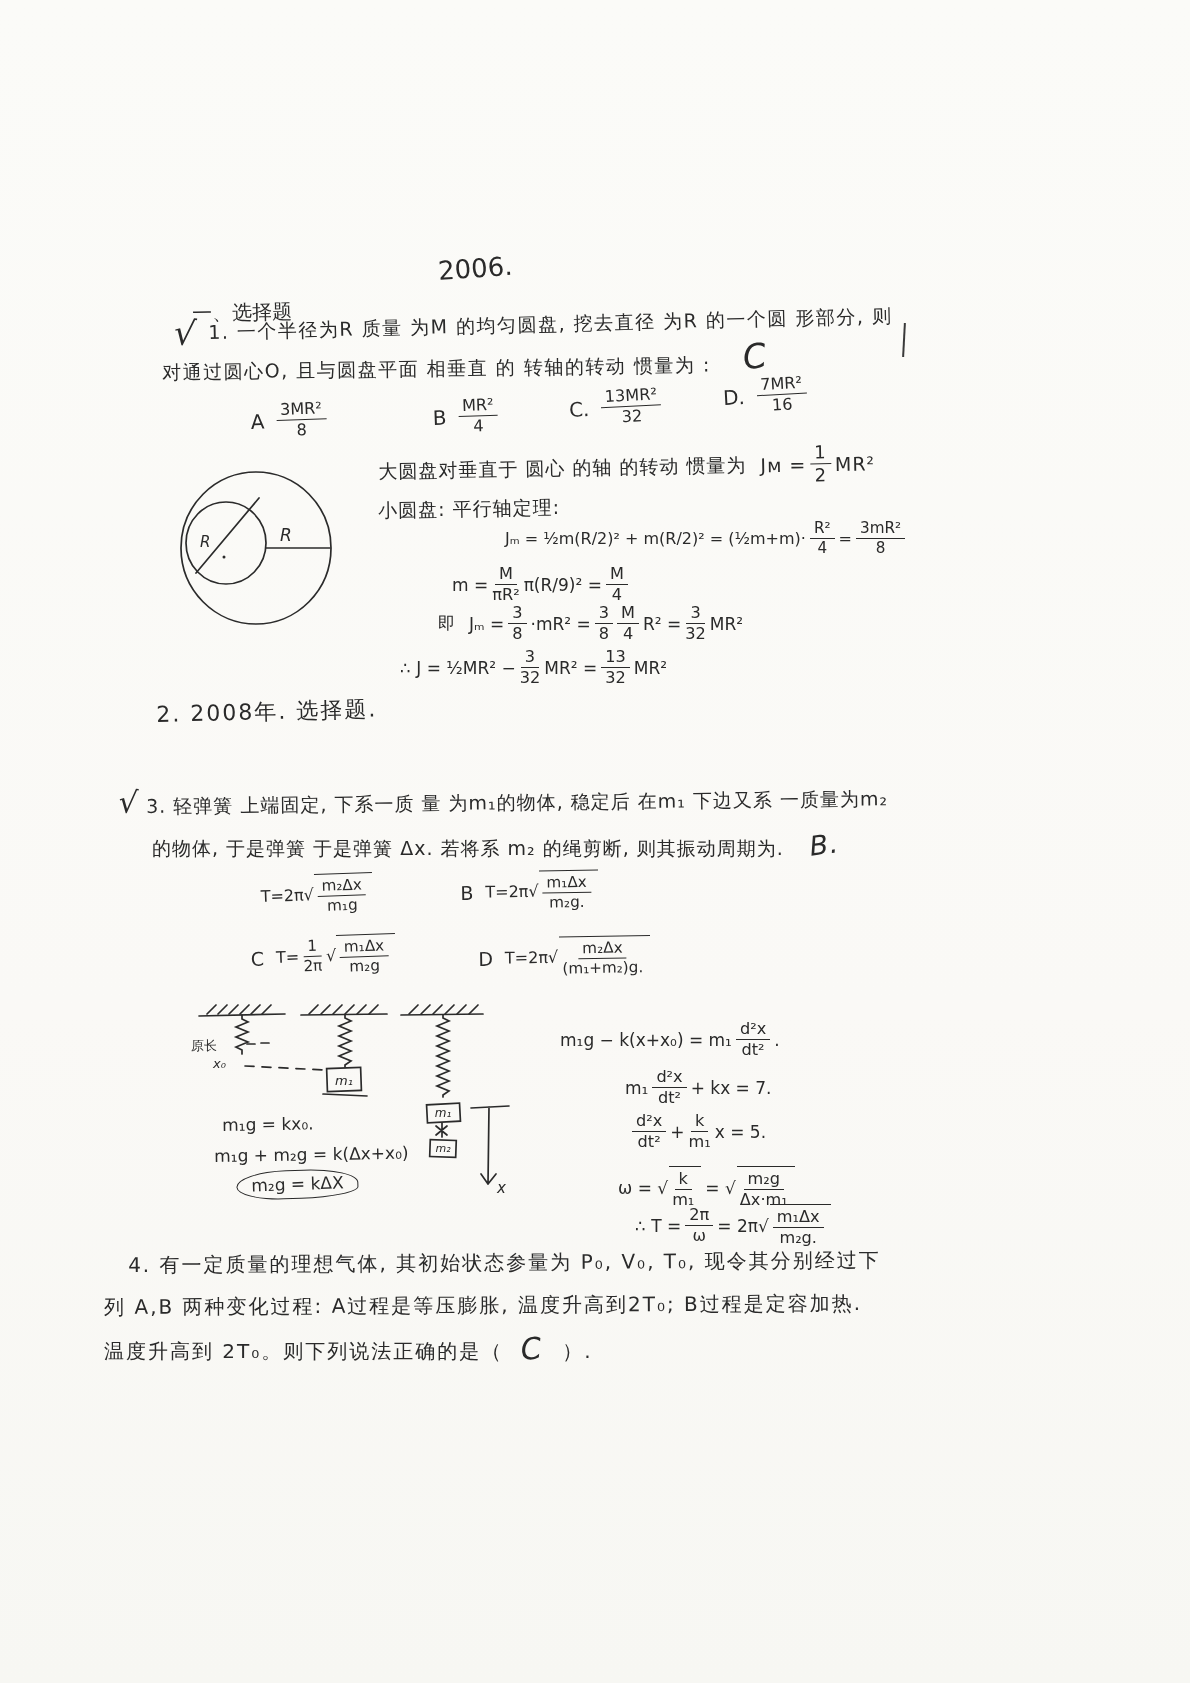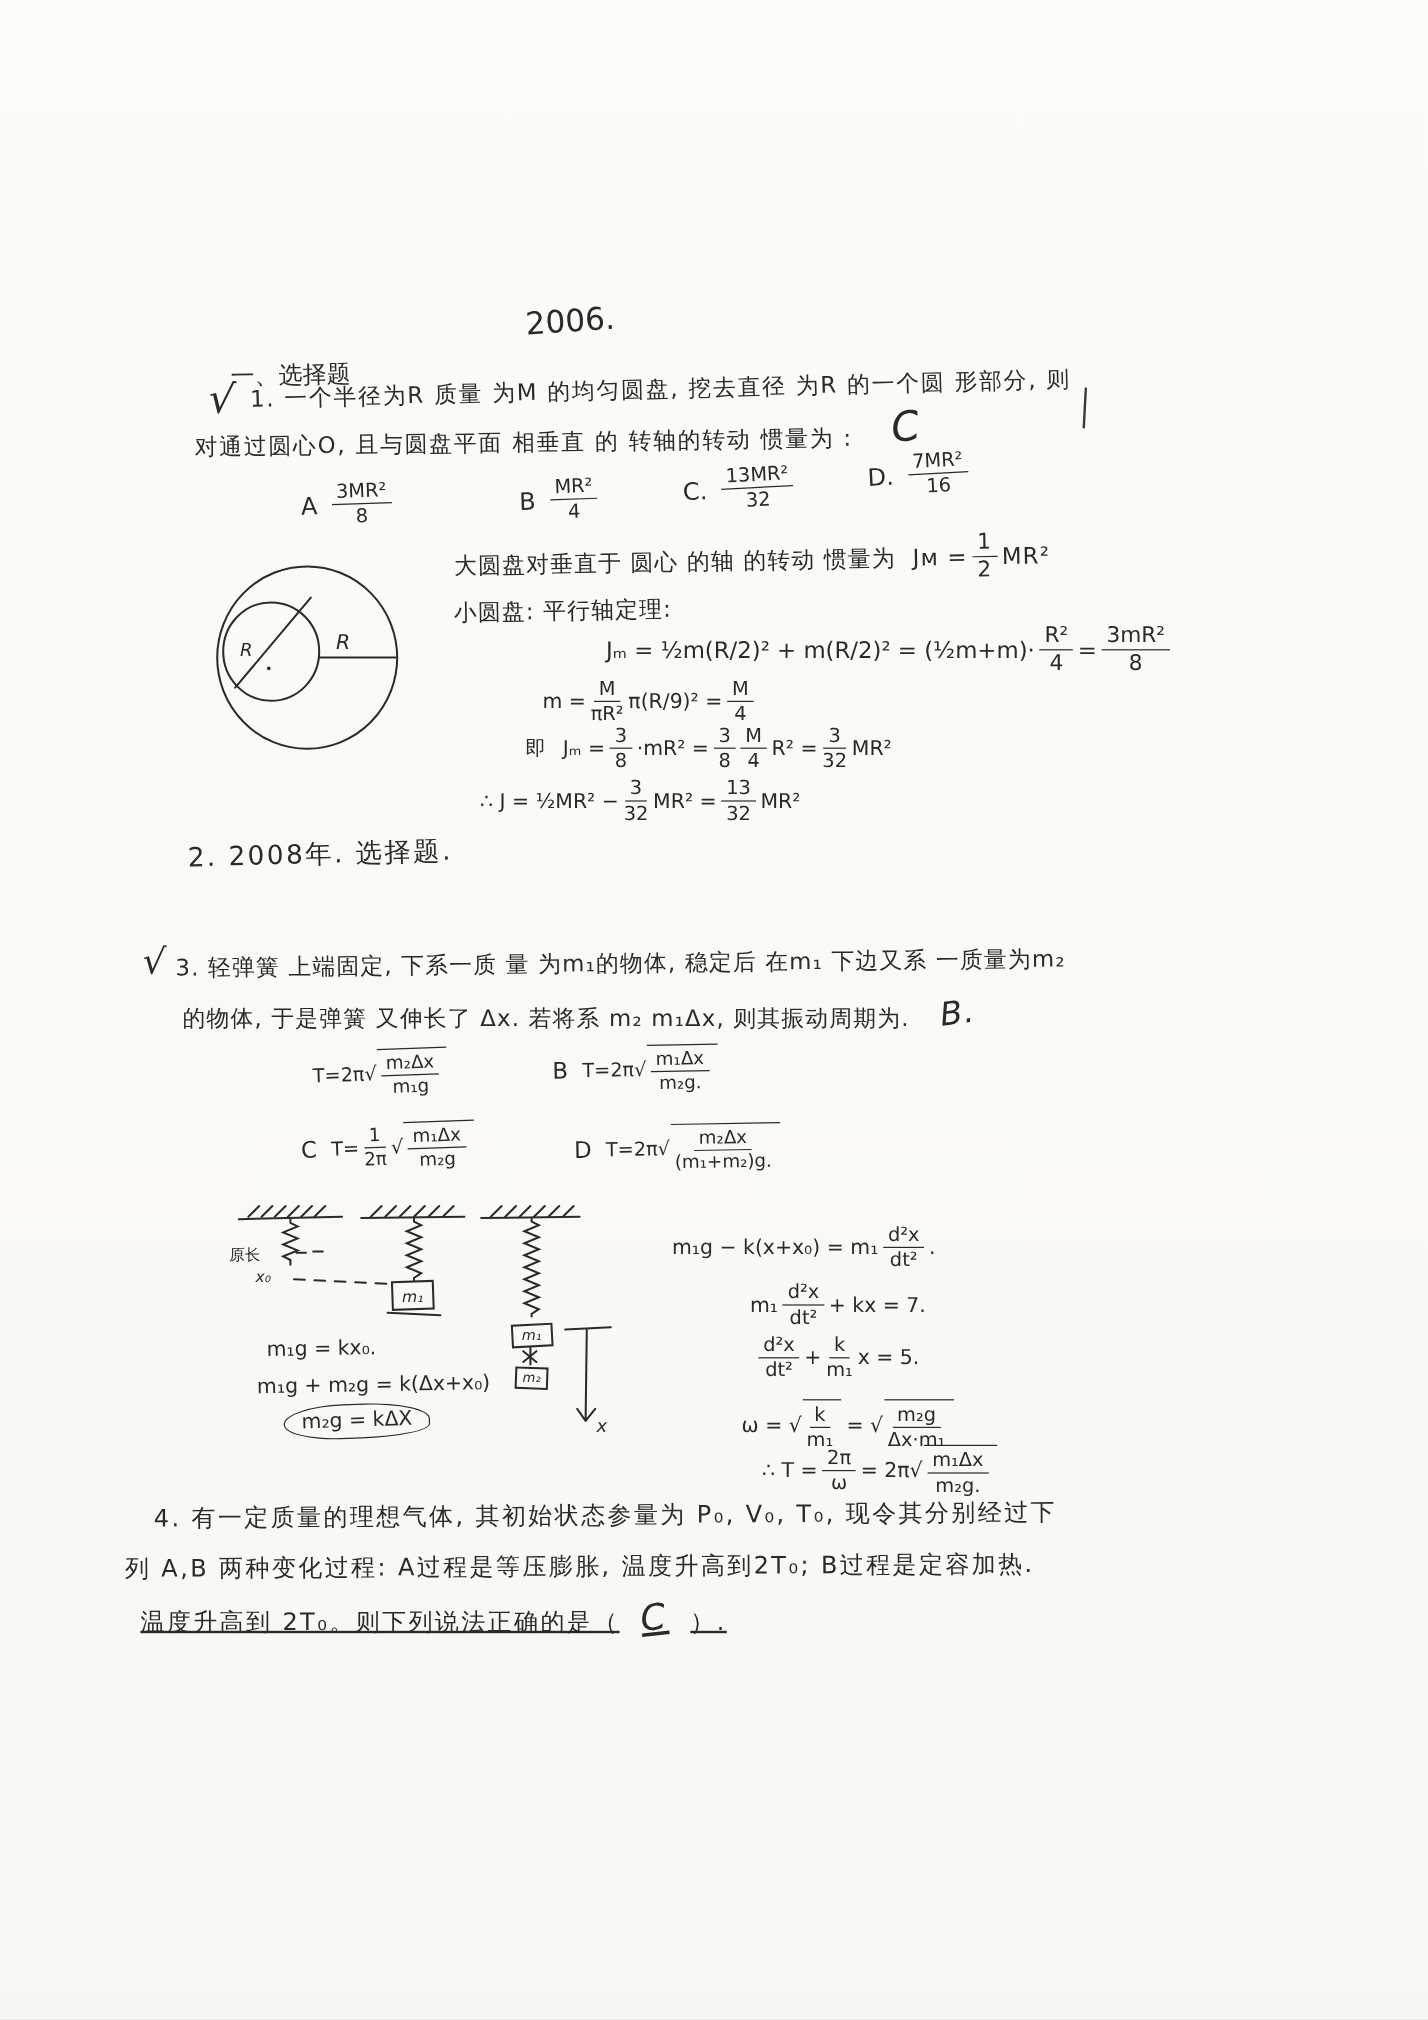--- a/index.html
+++ b/index.html
@@ -84,21 +84,21 @@
     <ellipse cx="56" cy="78" rx="40" ry="41"></ellipse>
     <path d="M26,108 L89,33"></path>
     <path d="M96,83 L160,83"></path>
     <circle cx="54" cy="92" r="1.5" style="fill:#2b2b2b"></circle>
     <text x="30" y="82" font-size="15" font-style="italic">R</text>
     <text x="110" y="76" font-size="17" font-style="italic">R</text>
   </svg>
 
   <div class="t" style="left:378px;top:498px;font-size:19px;letter-spacing:1px;transform:rotate(-1deg);">小圆盘: 平行轴定理:</div>
 
-  <div class="eq" style="left:505px;top:520px;font-size:19px;">
+  <div class="eq" style="left:505px;top:520px;font-size:16px;">
     <span>Jₘ = ½m(R/2)² + m(R/2)² = (½m+m)·</span>
     <span class="frac">
       <span class="num">R²</span>
       <span class="den">4</span>
     </span>
     <span>=</span>
     <span class="frac">
       <span class="num">3mR²</span>
       <span class="den">8</span>
     </span>
@@ -153,21 +153,21 @@
       <span class="den">32</span>
     </span>
     <span>MR²</span>
   </div>
 
   <div class="t" style="left:156px;top:700px;font-size:22px;letter-spacing:2px;transform:rotate(-1.5deg);">2. 2008年. 选择题.</div>
 
   <div class="t chk" style="left:120px;top:784px;font-size:30px;transform:rotate(4deg);">√</div>
   <div class="t" style="left:146px;top:794px;font-size:19px;letter-spacing:1px;transform:rotate(-0.6deg);">3. 轻弹簧 上端固定,  下系一质 量 为m₁的物体, 稳定后 在m₁ 下边又系 一质量为m₂</div>
   <div class="eq" style="left:152px;top:833px;font-size:19px;letter-spacing:1px;">
-    <span>的物体, 于是弹簧 又伸长了 Δx. 若将系 m₂ m₁Δx, 则其振动周期为.</span>
+    <span>的物体, 于是弹簧 于是弹簧 Δx. 若将系 m₂ 的绳剪断, 则其振动周期为.</span>
     <span class="ans" style="font-size:27px;margin-left:22px;transform:rotate(-7deg) translateY(-4px);">B.</span>
   </div>
 
   <div class="eq" style="left:260px;top:876px;font-size:16px;transform:rotate(-2deg);">
     <span>T=2π√</span>
     <span class="overl">
       <span class="frac">
         <span class="num">m₂Δx</span>
         <span class="den">m₁g</span>
       </span>
@@ -299,19 +299,19 @@
     <span class="overl">
       <span class="frac">
         <span class="num">m₁Δx</span>
         <span class="den">m₂g.</span>
       </span>
     </span>
   </div>
 
   <div class="t" style="left:128px;top:1252px;font-size:20px;letter-spacing:2px;transform:rotate(-0.4deg);">4. 有一定质量的理想气体, 其初始状态参量为 P₀, V₀, T₀, 现令其分别经过下</div>
   <div class="t" style="left:104px;top:1294px;font-size:20px;letter-spacing:2px;transform:rotate(-0.3deg);">列 A,B 两种变化过程: A过程是等压膨胀, 温度升高到2T₀;  B过程是定容加热.</div>
-  <div class="eq" style="left:117px;top:1334px;font-size:20px;letter-spacing:2px;text-decoration:underline;">
+  <div class="eq" style="left:104px;top:1334px;font-size:20px;letter-spacing:2px;">
     <span>温度升高到 2T₀。则下列说法正确的是（</span>
     <span class="ans" style="font-size:30px;margin:0 14px;transform:rotate(-6deg) translateY(-3px);">C</span>
     <span>）.</span>
   </div>
 
 </div>
 
 </body></html>

